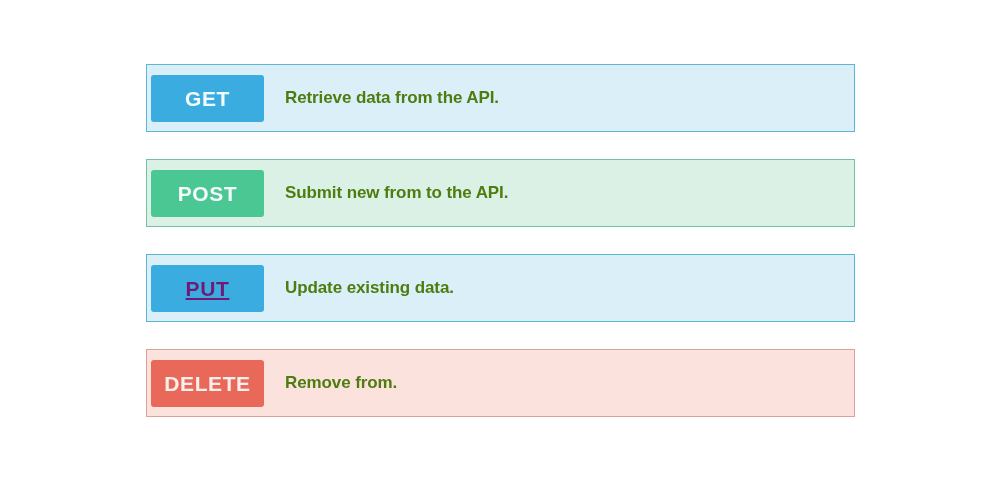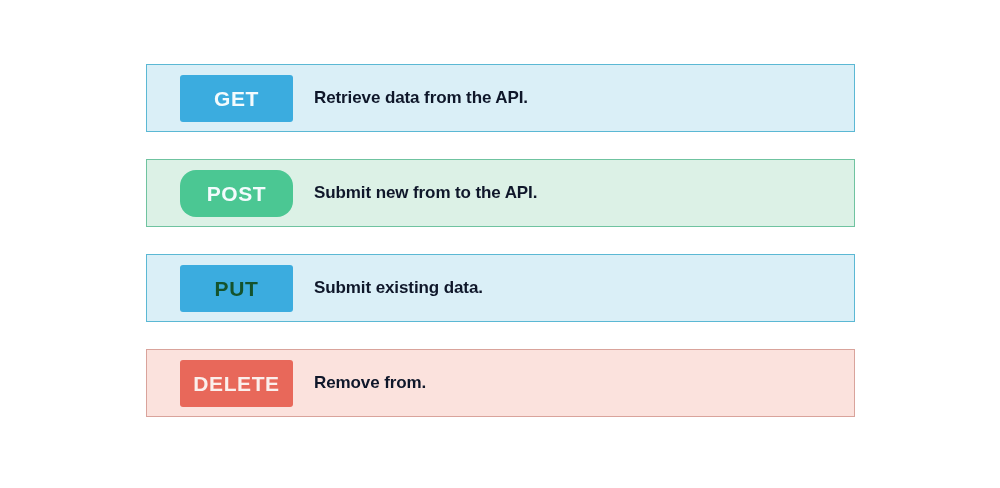--- a/index.html
+++ b/index.html
@@ -32,60 +32,60 @@
     margin-bottom: 27px;
   }
   .method-row:last-child {
     margin-bottom: 0;
   }
 
   .method-badge {
     box-sizing: border-box;
     width: 113px;
     height: 47px;
-    margin-left: 33px;
+    margin-left: 4px;
     border-radius: 3px;
     display: flex;
     align-items: center;
     justify-content: center;
     color: #f4fbfd;
     font-size: 21px;
     font-weight: bold;
     letter-spacing: 0.6px;
     line-height: 1;
     flex: 0 0 auto;
   }
 
   .method-description {
     margin-left: 21px;
     font-size: 17px;
     font-weight: bold;
-    color: #0f172a;
+    color: #4d7c0f;
     letter-spacing: -0.1px;
     white-space: nowrap;
   }
 </style>
 </head>
 <body style="background: rgb(255, 255, 255);">
 
 <div id="method-table">
 
   <div class="method-row" style="background: rgb(218, 239, 247); border-color: rgb(91, 184, 212);">
     <span class="method-badge" style="background: rgb(59, 172, 223); color: rgb(244, 251, 253);">GET</span>
     <span class="method-description">Retrieve data from the API.</span>
   </div>
 
   <div class="method-row" style="background: rgb(220, 241, 230); border-color: rgb(111, 195, 160);">
-    <span class="method-badge" style="background: rgb(75, 199, 147); color: rgb(244, 251, 253); border-radius: 16px;">POST</span>
+    <span class="method-badge" style="background: rgb(75, 199, 147); color: rgb(244, 251, 253);">POST</span>
     <span class="method-description">Submit new from to the API.</span>
   </div>
 
   <div class="method-row" style="background: rgb(218, 239, 247); border-color: rgb(91, 184, 212);">
-    <span class="method-badge" style="background: rgb(59, 172, 223); color: #14532d;">PUT</span>
-    <span class="method-description">Submit existing data.</span>
+    <span class="method-badge" style="background: rgb(59, 172, 223); color: #701a75; text-decoration: underline;">PUT</span>
+    <span class="method-description">Update existing data.</span>
   </div>
 
   <div class="method-row" style="background: rgb(251, 226, 221); border-color: rgb(217, 163, 155);">
     <span class="method-badge" style="background: rgb(232, 104, 90); color: rgb(251, 239, 236);">DELETE</span>
     <span class="method-description">Remove from.</span>
   </div>
 
 </div>
 
 </body></html>

